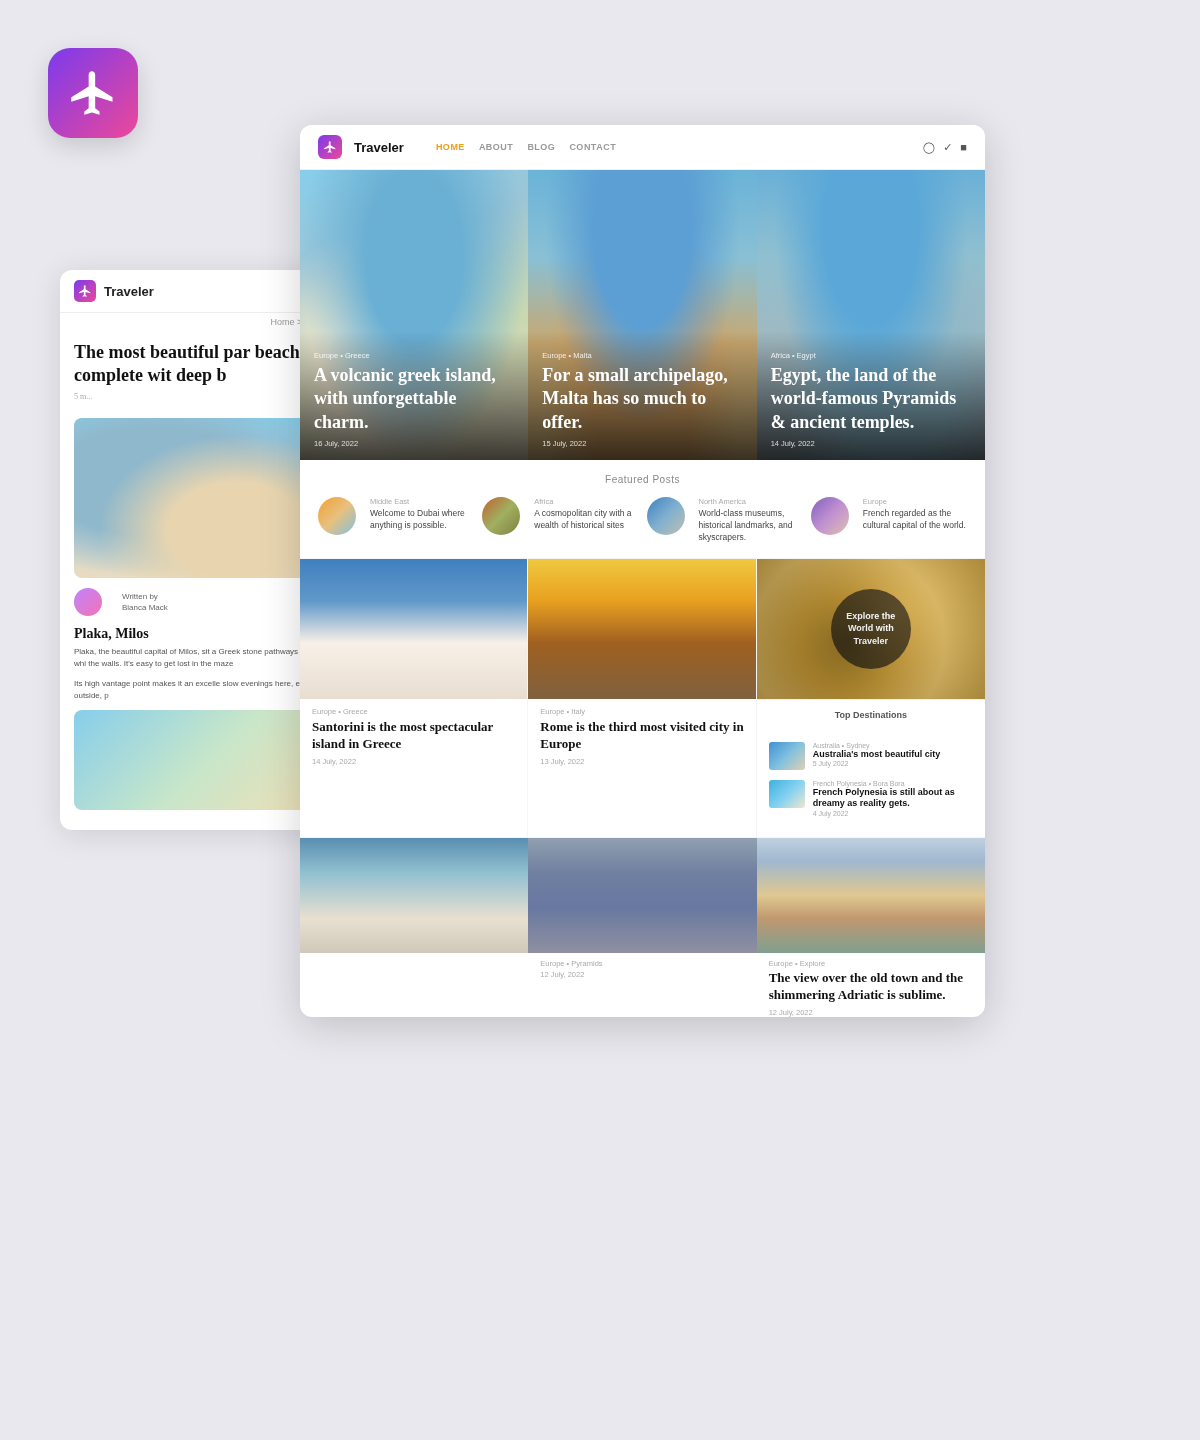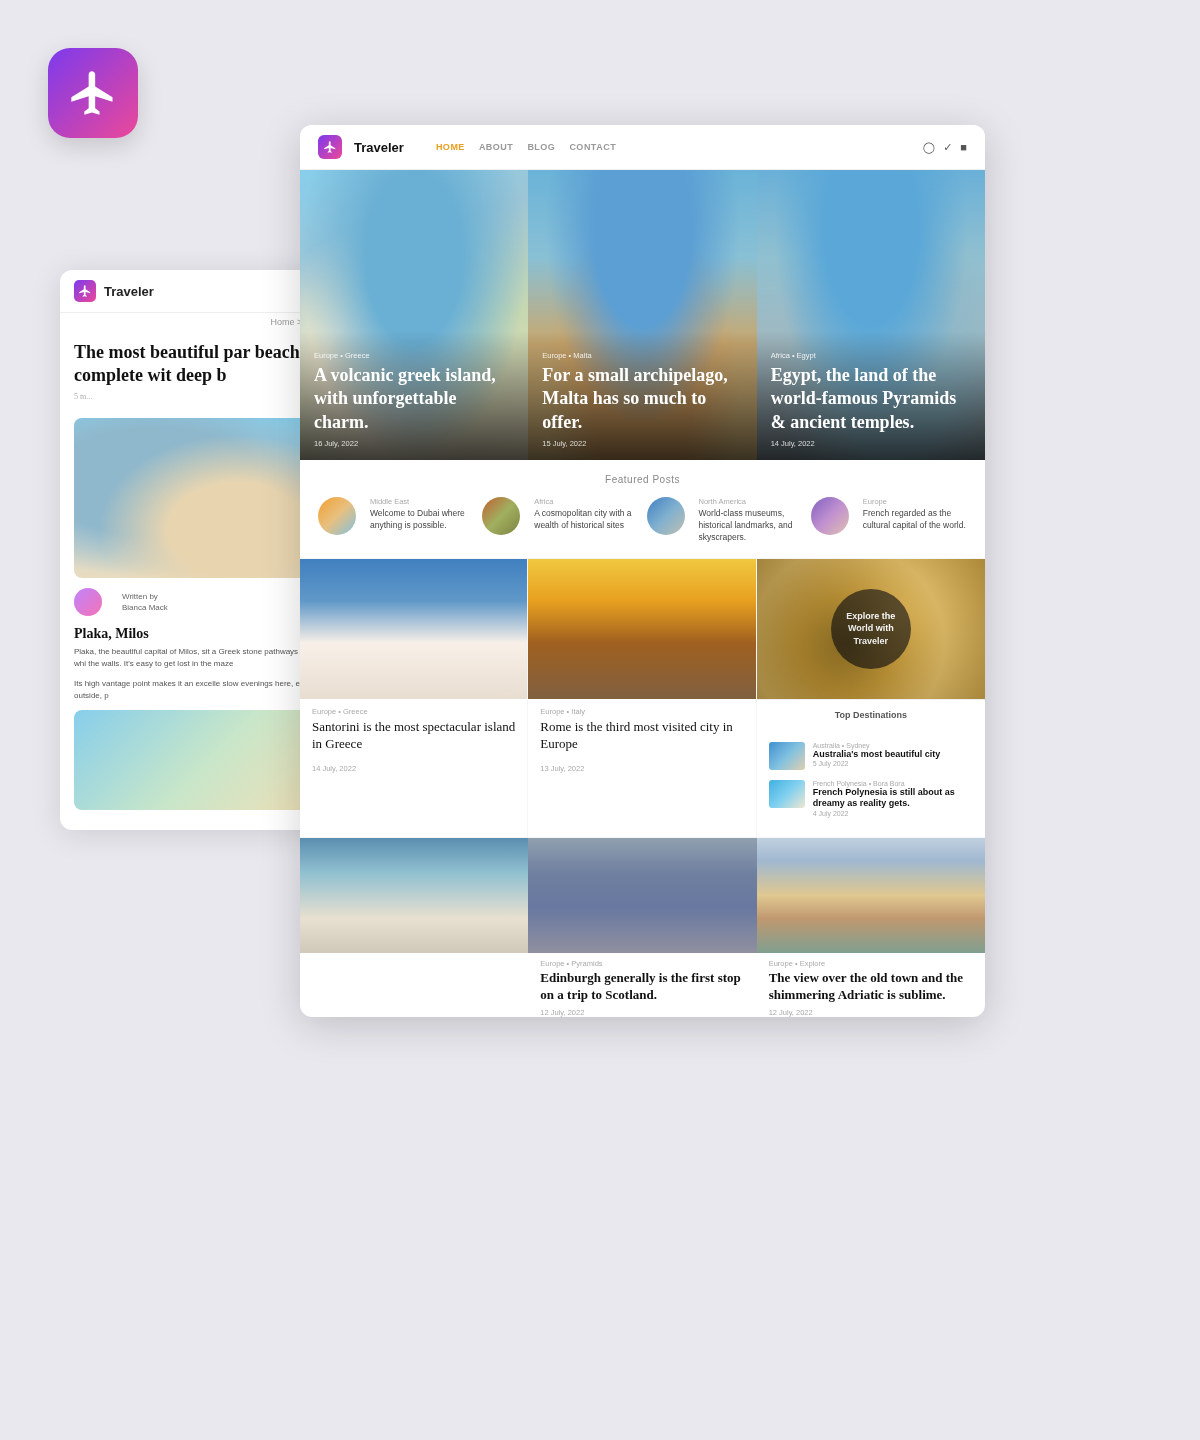--- a/index.html
+++ b/index.html
@@ -292,25 +292,25 @@
     }
     .post-region {
       font-size: 7.5px;
       color: #aaa;
       font-family: Arial, sans-serif;
       padding: 0 12px;
       margin-bottom: 3px;
     }
     .post-title {
       font-size: 13px;
-      font-weight: 400;
+      font-weight: 700;
       color: #111;
       line-height: 1.3;
       padding: 0 12px;
-      margin-bottom: 12px;
+      margin-bottom: 5px;
     }
     .post-date {
       font-size: 7.5px;
       color: #aaa;
       font-family: Arial, sans-serif;
       padding: 0 12px;
     }
 
     
     .sidebar-card {
@@ -556,21 +556,20 @@
 
   <div class="bottom-grid">
 
     <div class="bottom-post">
       <div class="bottom-img" style="background: linear-gradient(180deg, #5a8eb0 0%, #90c0d0 30%, #e8e0d0 70%, #d0c8b8 100%);"></div>
     </div>
 
     <div class="bottom-post">
       <div class="bottom-img bg-edinburgh"></div>
       <div class="bottom-region">Europe • Pyramids</div>
-      <div class="bottom-title">Edinburgh generally is the first stop on a trip to Scotland.</div>
       <div class="bottom-date">12 July, 2022</div>
     </div>
 
     <div class="bottom-post">
       <div class="bottom-img bg-dubrovnik"></div>
       <div class="bottom-region">Europe • Explore</div>
       <div class="bottom-title">The view over the old town and the shimmering Adriatic is sublime.</div>
       <div class="bottom-date">12 July, 2022</div>
     </div>
   </div>

